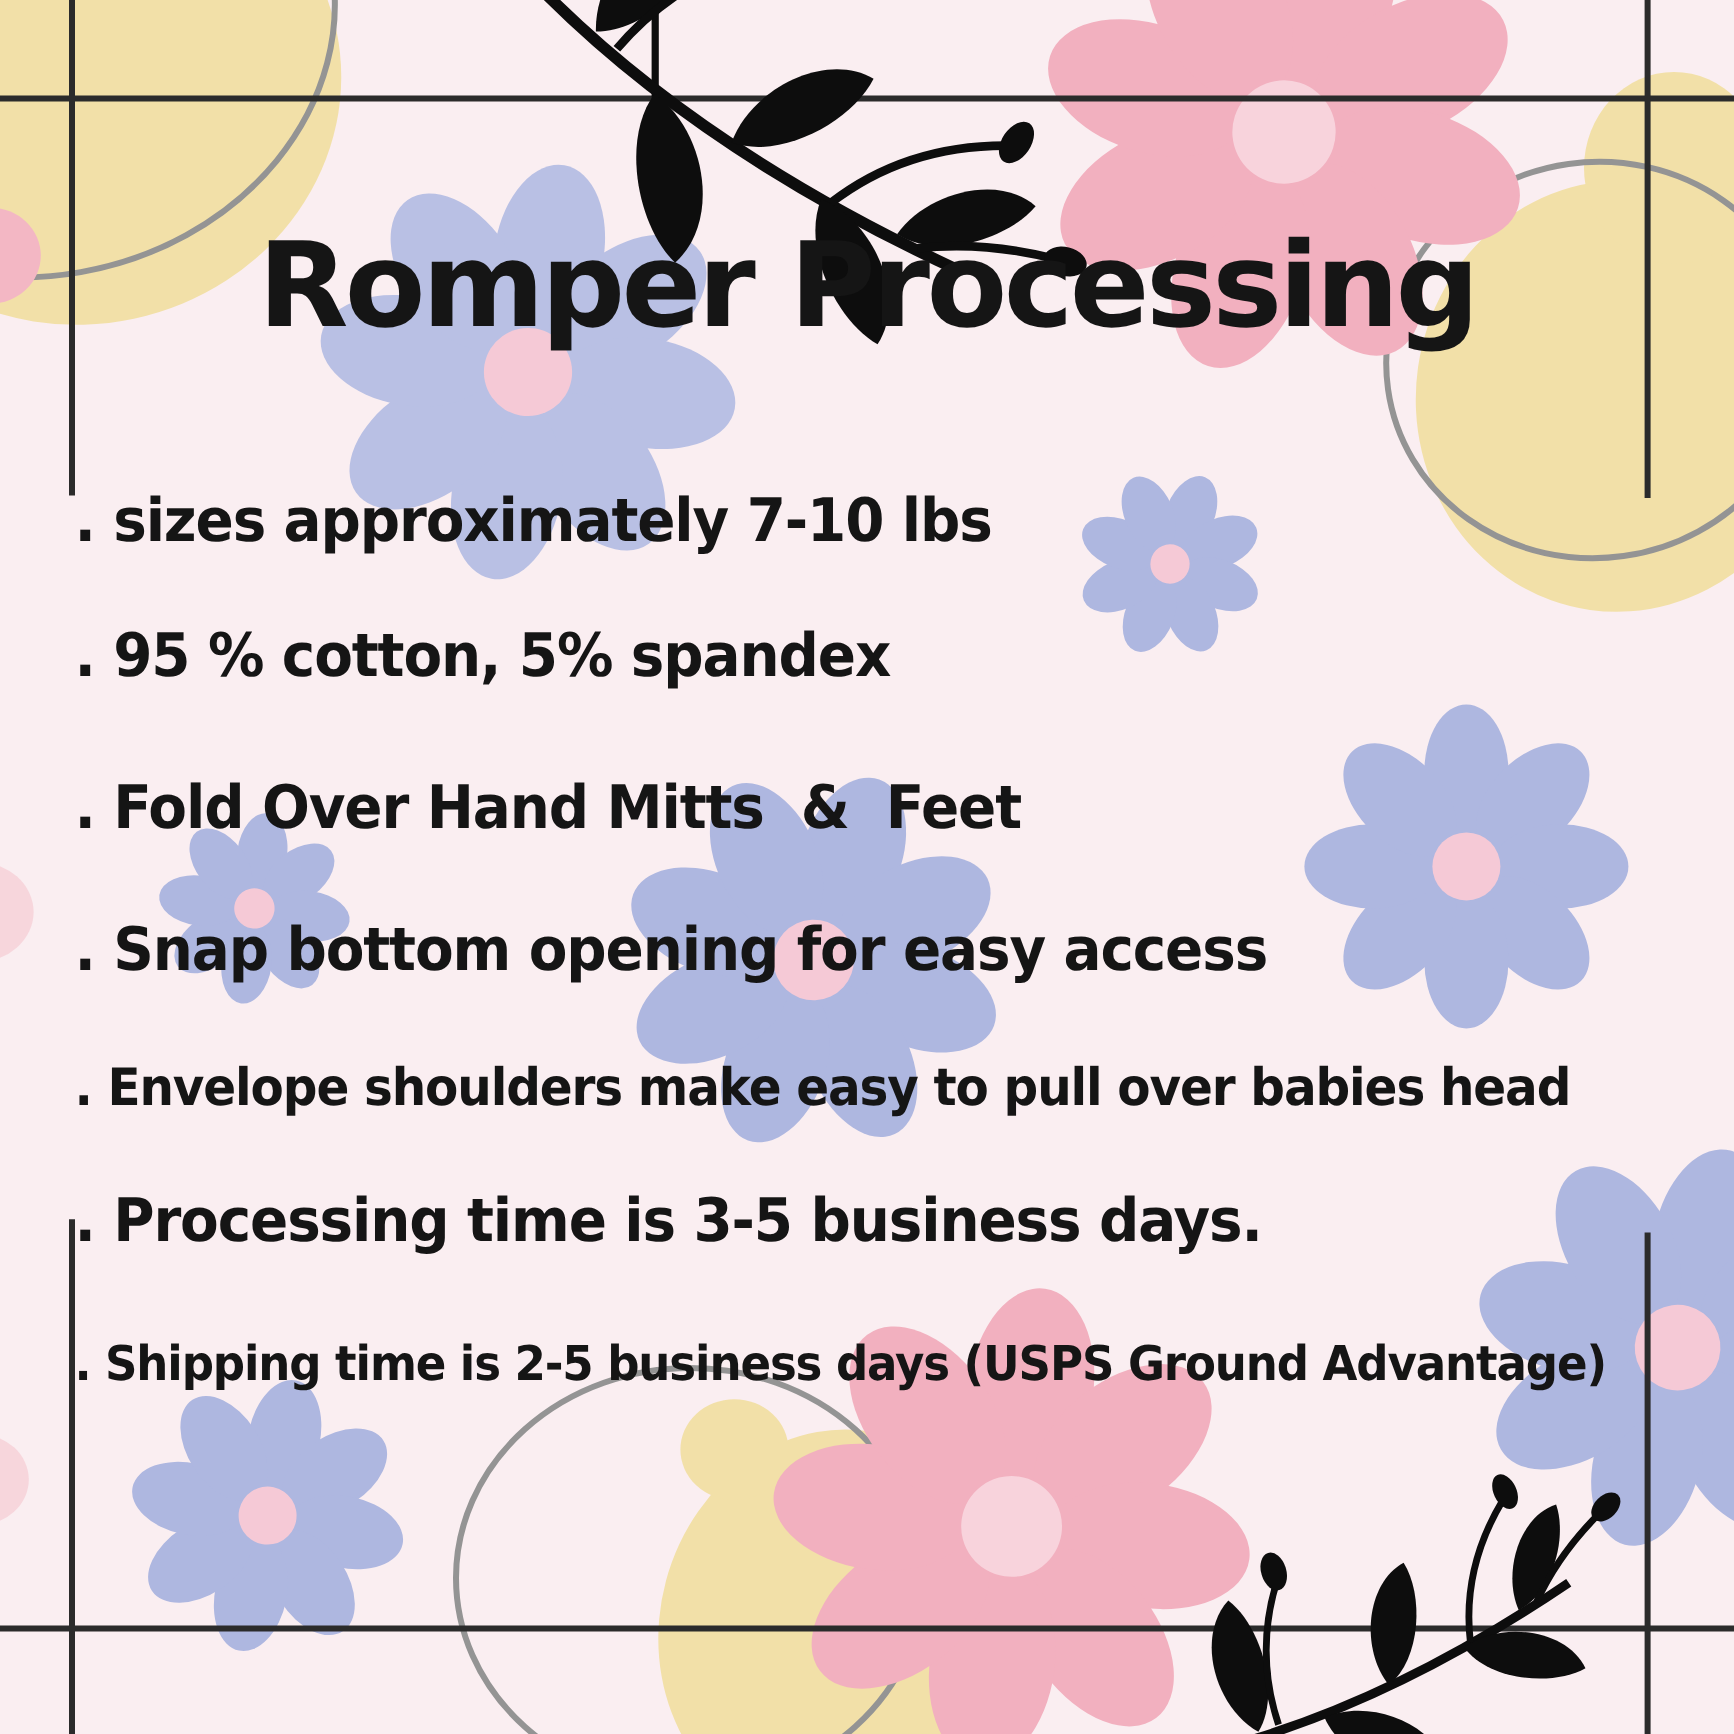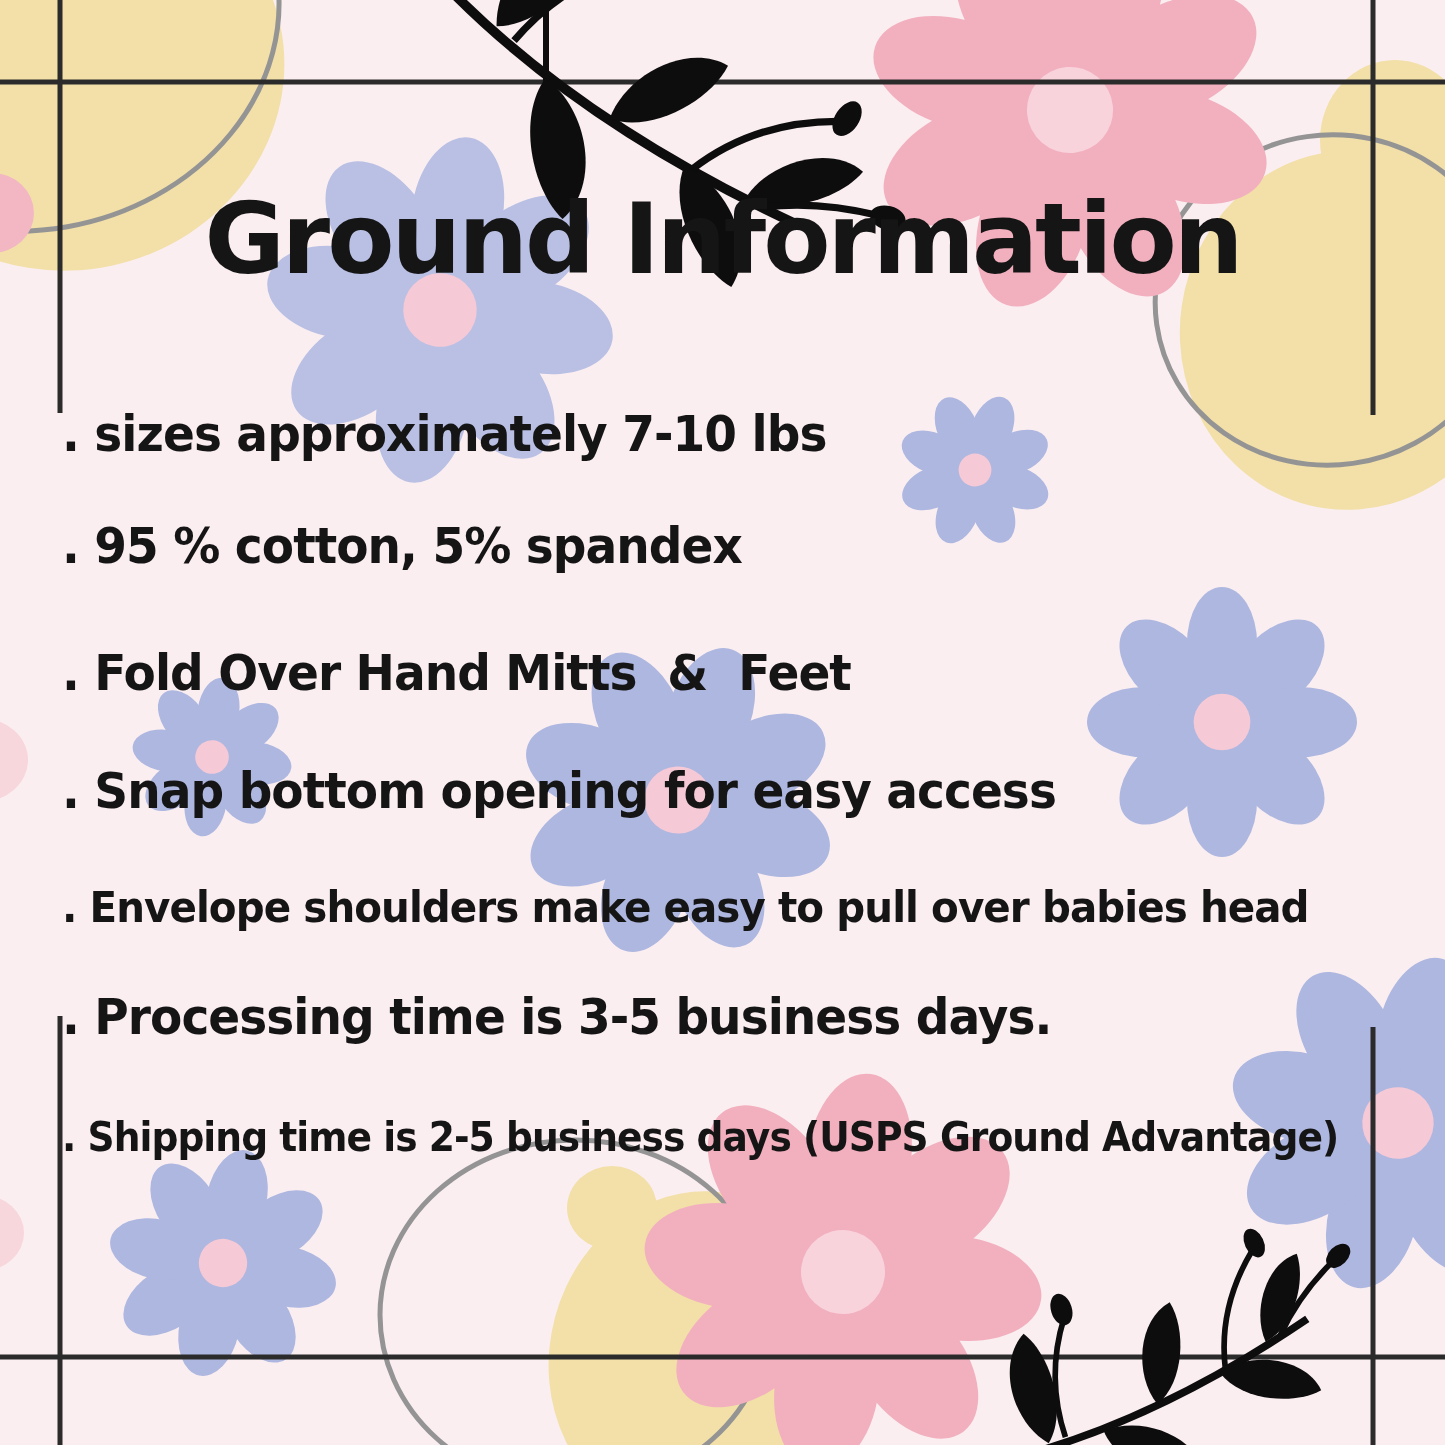--- a/index.html
+++ b/index.html
@@ -102,21 +102,21 @@
     <line class="frame" x1="60" y1="0" x2="60" y2="413"></line>
     <line class="frame" x1="60" y1="1016" x2="60" y2="1445"></line>
     <line class="frame" x1="1373" y1="0" x2="1373" y2="415"></line>
     <line class="frame" x1="1373" y1="1027" x2="1373" y2="1445"></line>
 
     <line x1="546" y1="0" x2="546" y2="88" stroke="var(--sprig-black,#0d0d0d)" stroke-width="6"></line>
     <use href="#sprig" transform="translate(450,-10) rotate(14) scale(1.2)"></use>
     <use href="#sprig" transform="translate(1005,1460) rotate(-45) scale(0.95)"></use>
   </svg>
 
-  <div class="txt title">Ground Information</div>
+  <div class="txt title">Romper Processing</div>
 
   <div class="txt bullet-line l1">. sizes approximately 7-10 lbs</div>
   <div class="txt bullet-line l2">. 95 % cotton, 5% spandex</div>
   <div class="txt bullet-line l3">. Fold Over Hand Mitts  &amp;  Feet</div>
   <div class="txt bullet-line l4">. Snap bottom opening for easy access</div>
   <div class="txt bullet-line l5">. Envelope shoulders make easy to pull over babies head</div>
   <div class="txt bullet-line l6">. Processing time is 3-5 business days.</div>
   <div class="txt bullet-line l7">. Shipping time is 2-5 business days (USPS Ground Advantage)</div>
 
 </div>

